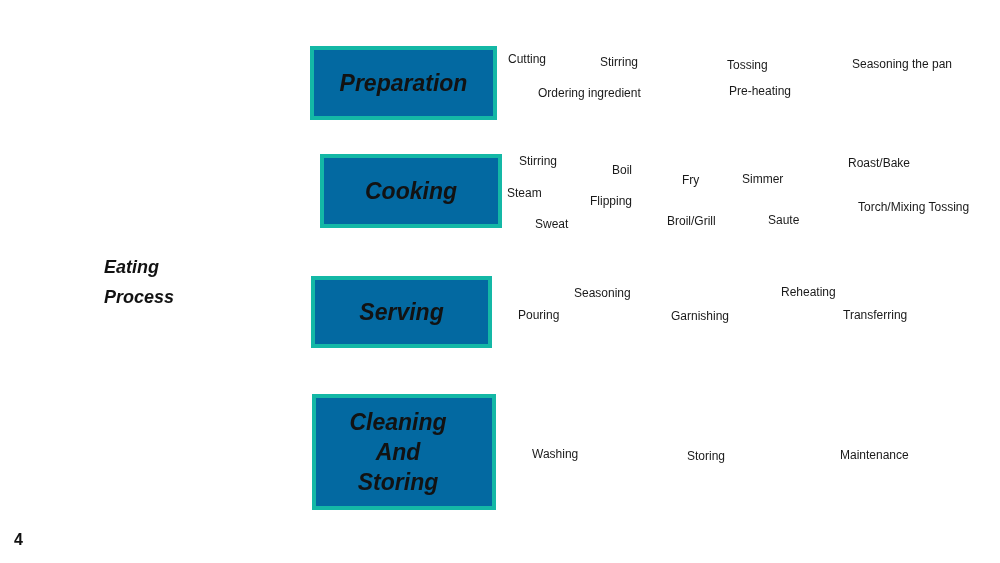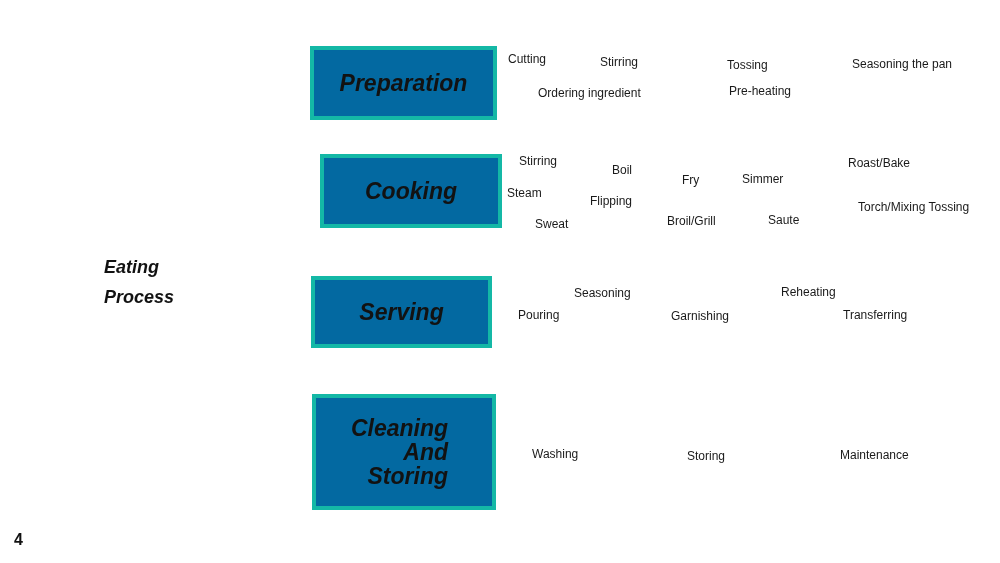--- a/index.html
+++ b/index.html
@@ -42,24 +42,24 @@
     font-size: 23px;
     color: #121212;
     text-align: center;
   }
   #box-preparation { left: 310px; top: 46px;  width: 187px; height: 74px; }
   #box-cooking     { left: 308px; top: 154px; width: 182px; height: 74px; margin-left: 12px; }
   #box-serving     { left: 311px; top: 276px; width: 181px; height: 72px; }
   #box-cleaning    { left: 312px; top: 394px; width: 184px; height: 116px;
                      justify-content: flex-start; }
   #box-cleaning .stage-label {
-    text-align: right;
+    text-align: center;
     width: 100px;
     margin-left: 32px;
-    line-height: 24px;
+    line-height: 30px;
   }
   .activity {
     position: absolute;
     font-family: "Liberation Sans", sans-serif;
     font-size: 12px;
     line-height: 20px;
     color: #1a1a1a;
     white-space: nowrap;
   }
   .activity.wrap {

